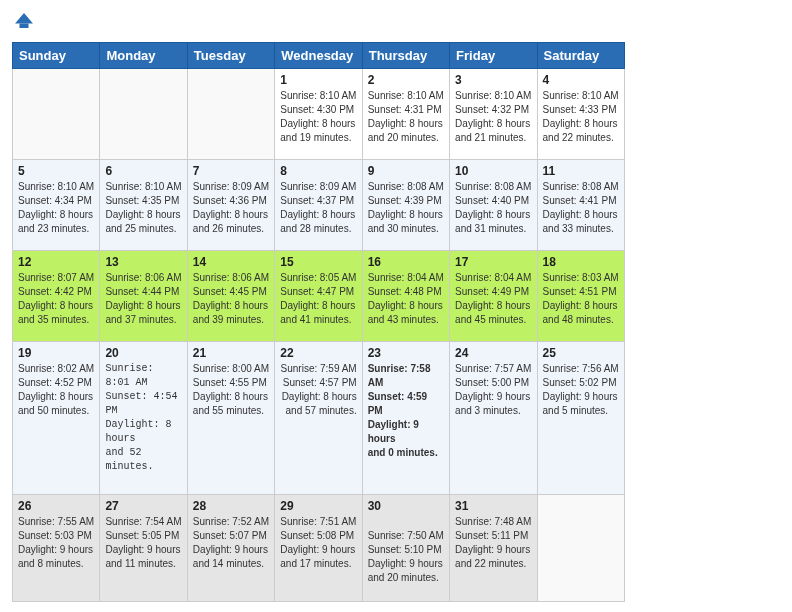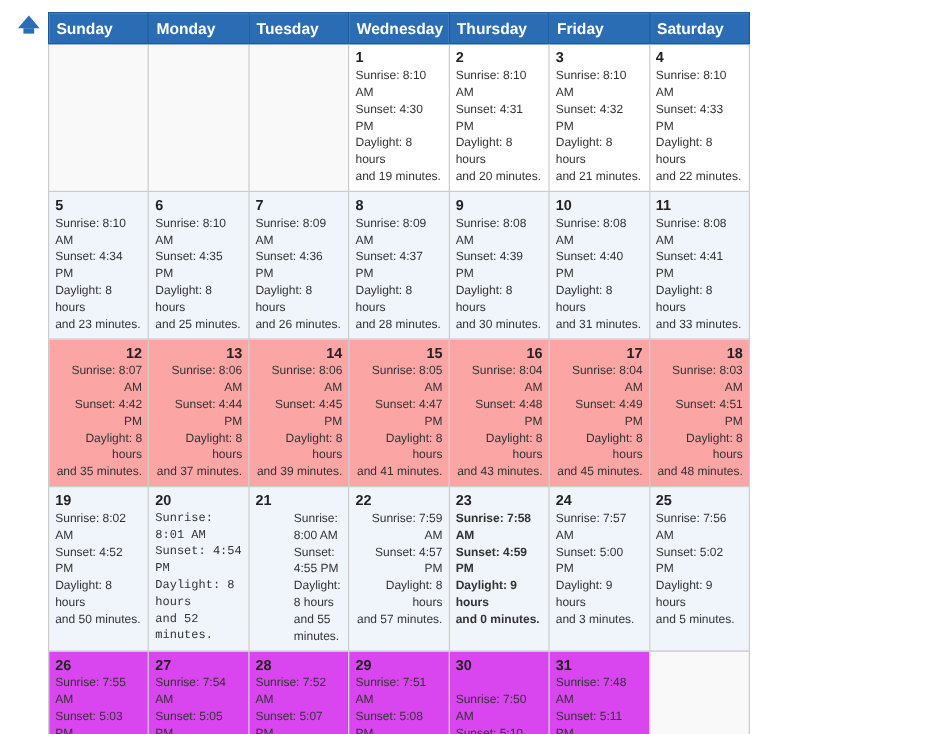--- a/index.html
+++ b/index.html
@@ -7,21 +7,21 @@
       width: 792px;
       height: 612px;
       font-family: Arial, sans-serif;
       background: #fff;
       overflow: hidden;
     }
     .page {
       width: 637px;
       height: 612px;
       display: flex;
-      flex-direction: row;
+      flex-direction: column;
       padding: 10px 12px 10px 12px;
     }
     .header {
       display: flex;
       justify-content: space-between;
       align-items: flex-start;
       margin-bottom: 8px;
     }
     .logo {
       display: flex;
@@ -194,21 +194,21 @@
 and 31 minutes.</div>
           </td>
           <td>
             <div class="day-num">11</div>
             <div class="day-info" style="white-space: pre-line;">Sunrise: 8:08 AM
 Sunset: 4:41 PM
 Daylight: 8 hours
 and 33 minutes.</div>
           </td>
         </tr>
-        <tr style="background: #fca5a5; text-align: right;">
+        <tr style="background: #bef264;">
           <td>
             <div class="day-num">12</div>
             <div class="day-info" style="white-space: pre-line;">Sunrise: 8:07 AM
 Sunset: 4:42 PM
 Daylight: 8 hours
 and 35 minutes.</div>
           </td>
           <td>
             <div class="day-num">13</div>
             <div class="day-info" style="white-space: pre-line;">Sunrise: 8:06 AM
@@ -262,21 +262,21 @@
           </td>
           <td>
             <div class="day-num">20</div>
             <div class="day-info" style="white-space: pre-line; font-family: Liberation Mono, monospace;">Sunrise: 8:01 AM
 Sunset: 4:54 PM
 Daylight: 8 hours
 and 52 minutes.</div>
           </td>
           <td>
             <div class="day-num">21</div>
-            <div class="day-info" style="white-space: pre-line; margin-left: 32px;">Sunrise: 8:00 AM
+            <div class="day-info" style="white-space: pre-line;">Sunrise: 8:00 AM
 Sunset: 4:55 PM
 Daylight: 8 hours
 and 55 minutes.</div>
           </td>
           <td>
             <div class="day-num">22</div>
             <div class="day-info" style="white-space: pre-line; text-align: right;">Sunrise: 7:59 AM
 Sunset: 4:57 PM
 Daylight: 8 hours
 and 57 minutes.</div>
@@ -296,21 +296,21 @@
 and 3 minutes.</div>
           </td>
           <td>
             <div class="day-num">25</div>
             <div class="day-info" style="white-space: pre-line;">Sunrise: 7:56 AM
 Sunset: 5:02 PM
 Daylight: 9 hours
 and 5 minutes.</div>
           </td>
         </tr>
-        <tr style="background: #d946ef;">
+        <tr style="background: #e5e5e5;">
           <td>
             <div class="day-num">26</div>
             <div class="day-info" style="white-space: pre-line;">Sunrise: 7:55 AM
 Sunset: 5:03 PM
 Daylight: 9 hours
 and 8 minutes.</div>
           </td>
           <td>
             <div class="day-num">27</div>
             <div class="day-info" style="white-space: pre-line;">Sunrise: 7:54 AM

